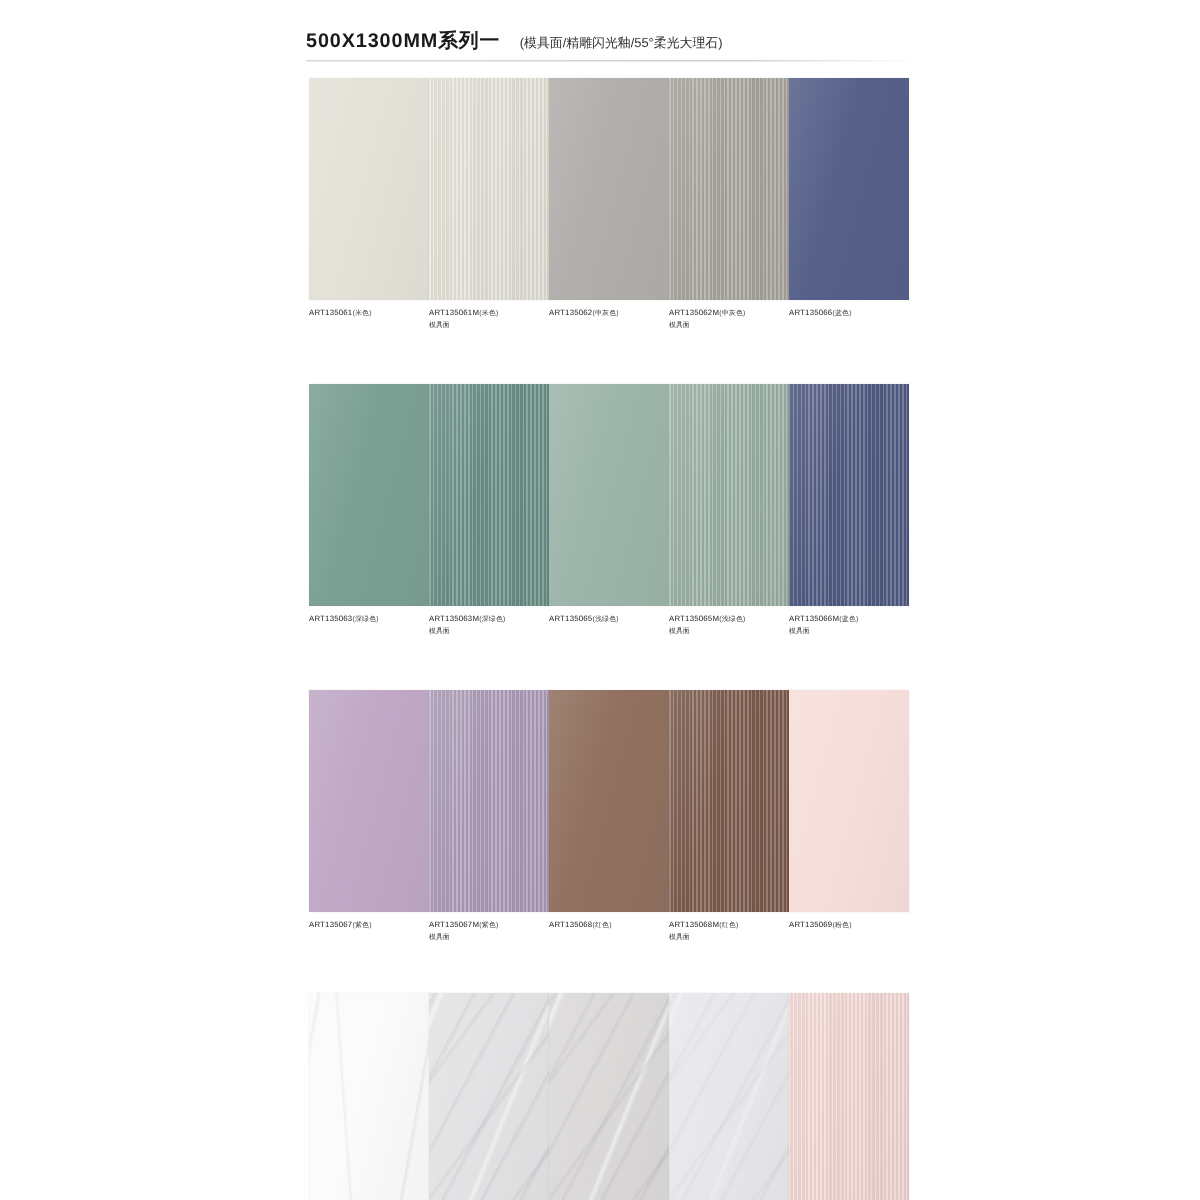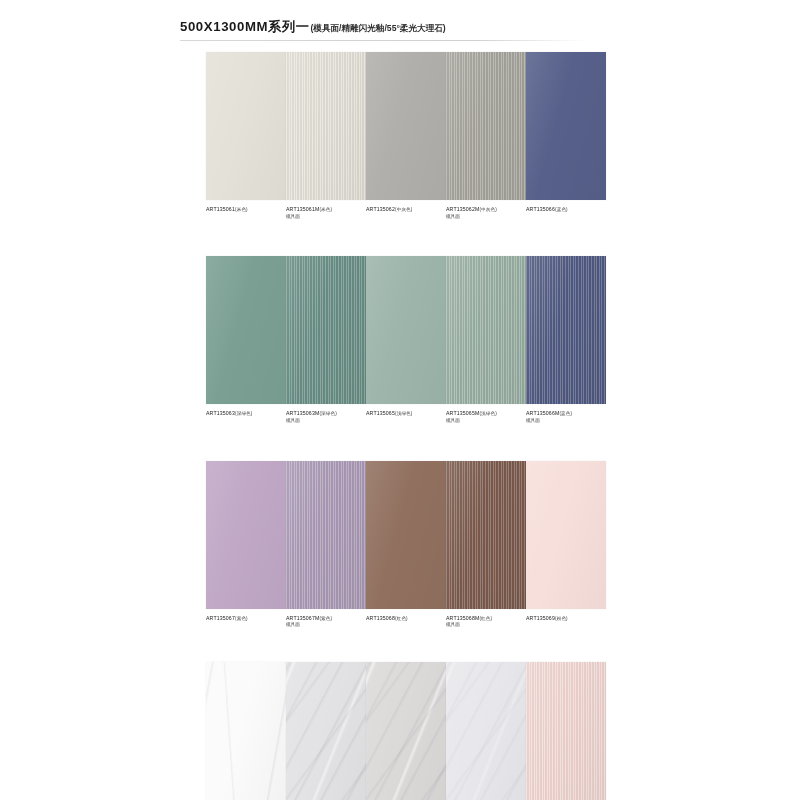--- a/index.html
+++ b/index.html
@@ -12,41 +12,41 @@
     height: 800px;
     font-family: "Liberation Sans", "DejaVu Sans", sans-serif;
     color: #231f20;
     overflow: hidden;
     position: relative;
   }
 
   
   .header {
     position: absolute;
-    left: 180px;
+    left: 204px;
     top: 18px;
     width: 408px;
   }
   .header-title-line {
     display: flex;
     align-items: baseline;
     white-space: nowrap;
   }
   .series-title {
     font-size: 13.2px;
     font-weight: bold;
     letter-spacing: 0.6px;
     color: #1a1a1a;
   }
   .series-subtitle {
     font-size: 8.6px;
-    font-weight: bold;
+    font-weight: normal;
     color: #2e2e2e;
     letter-spacing: 0px;
-    margin-left: 1px;
+    margin-left: 13px;
   }
   .header-rule {
     margin-top: 4px;
     height: 1px;
     width: 408px;
     background: linear-gradient(to right, #d8d8d8 0%, #d0d0d0 72%, #ffffff 100%);
   }
 
   
   .grid {

